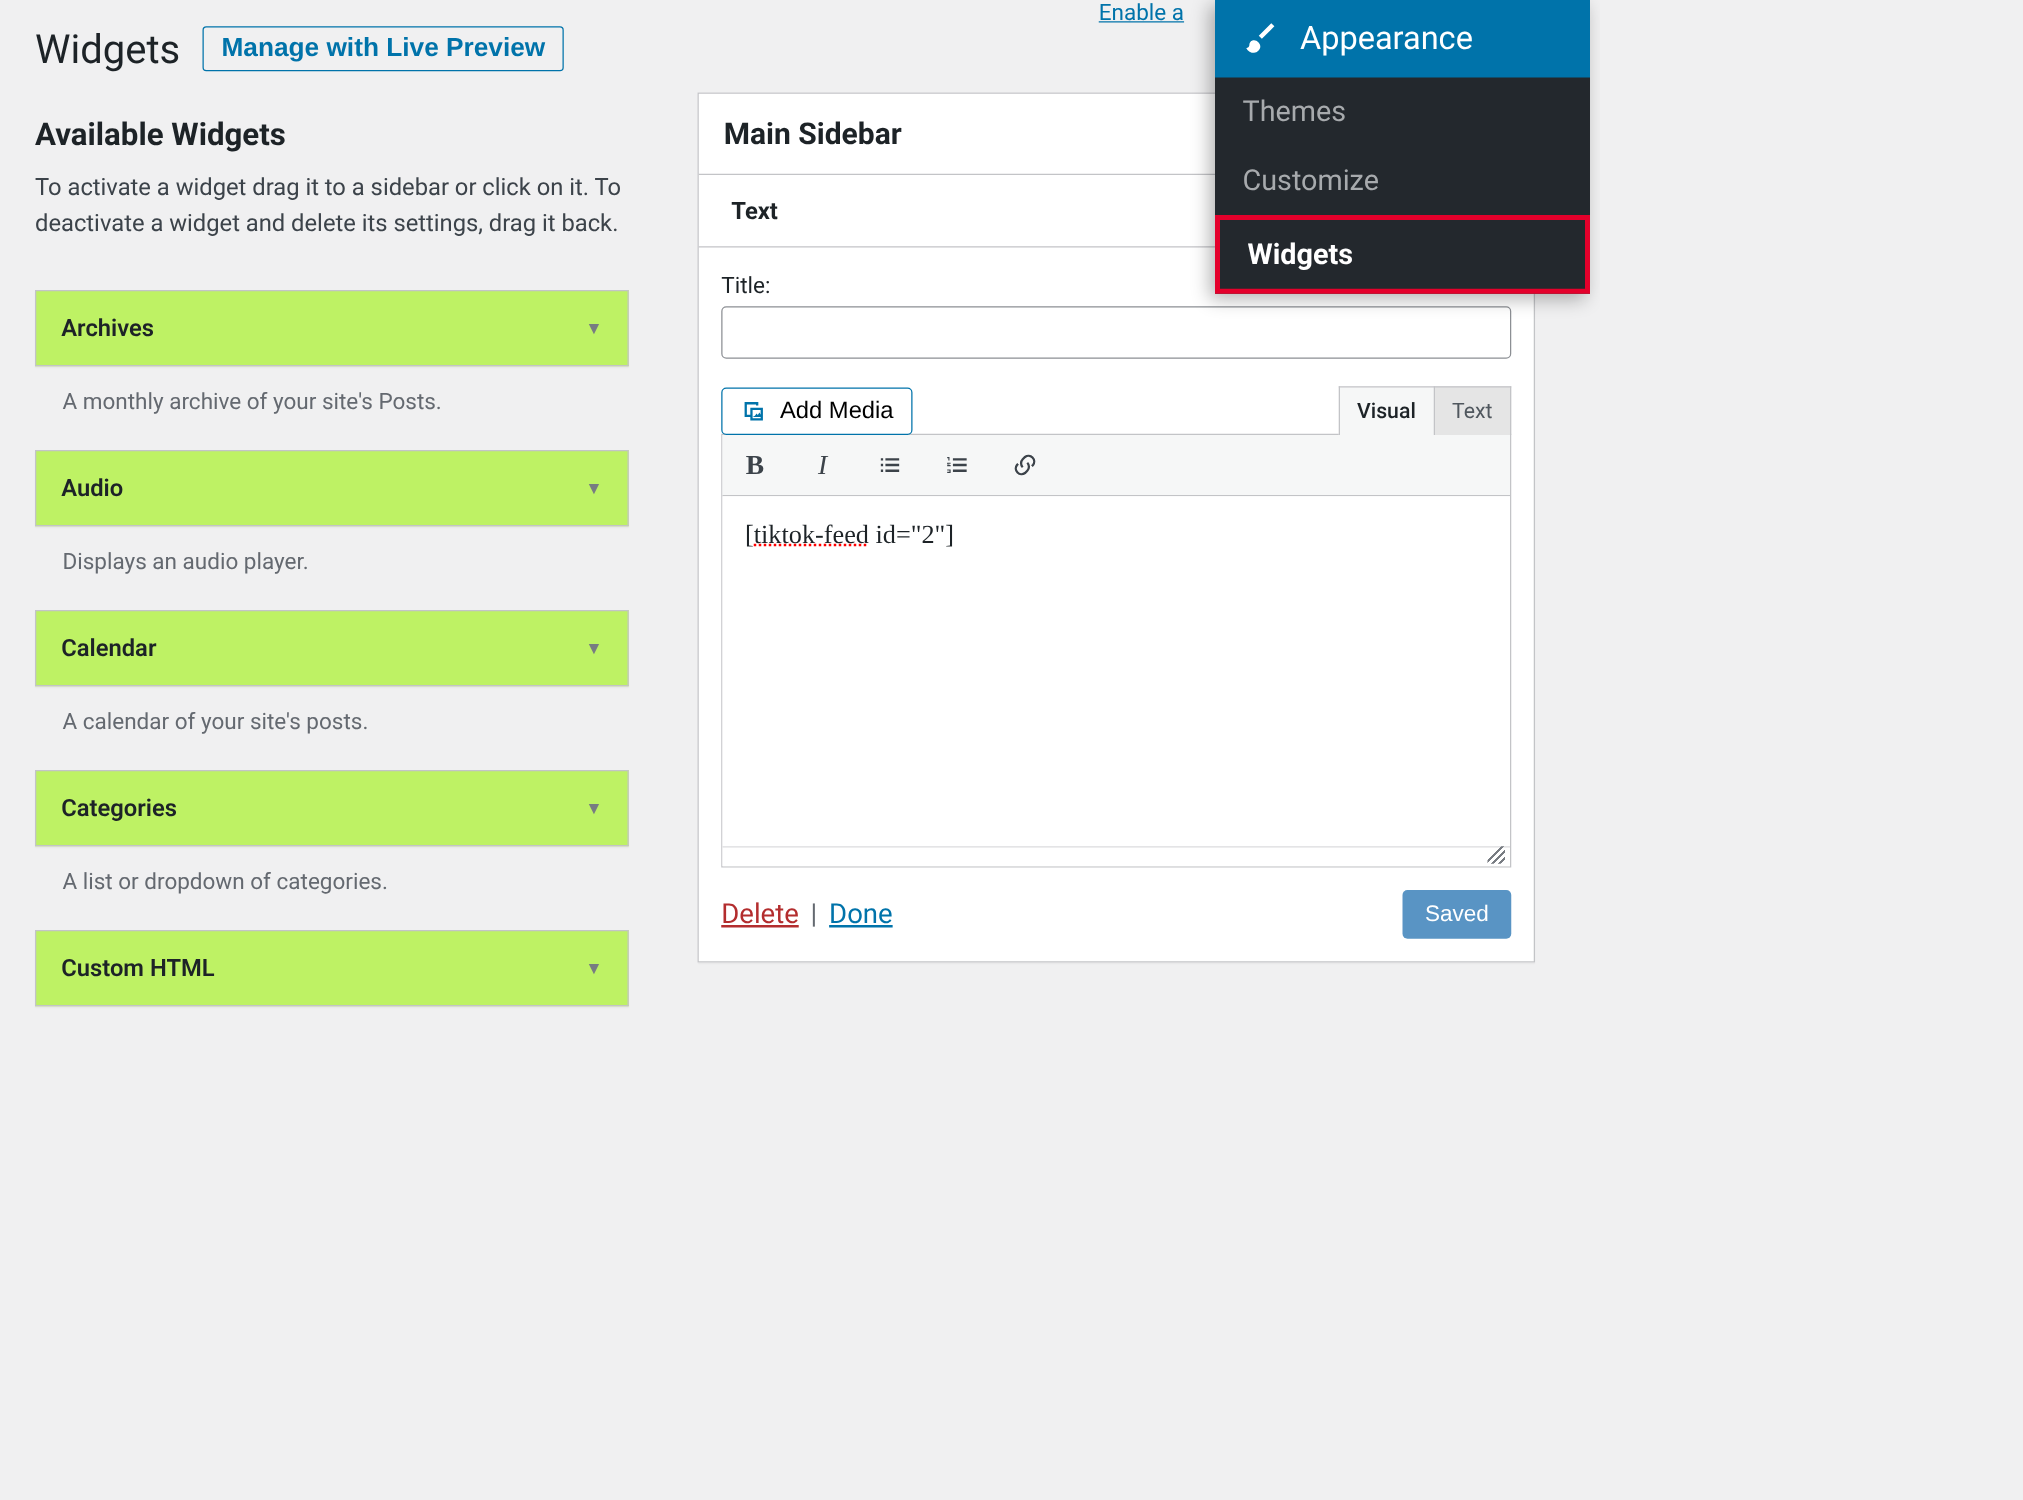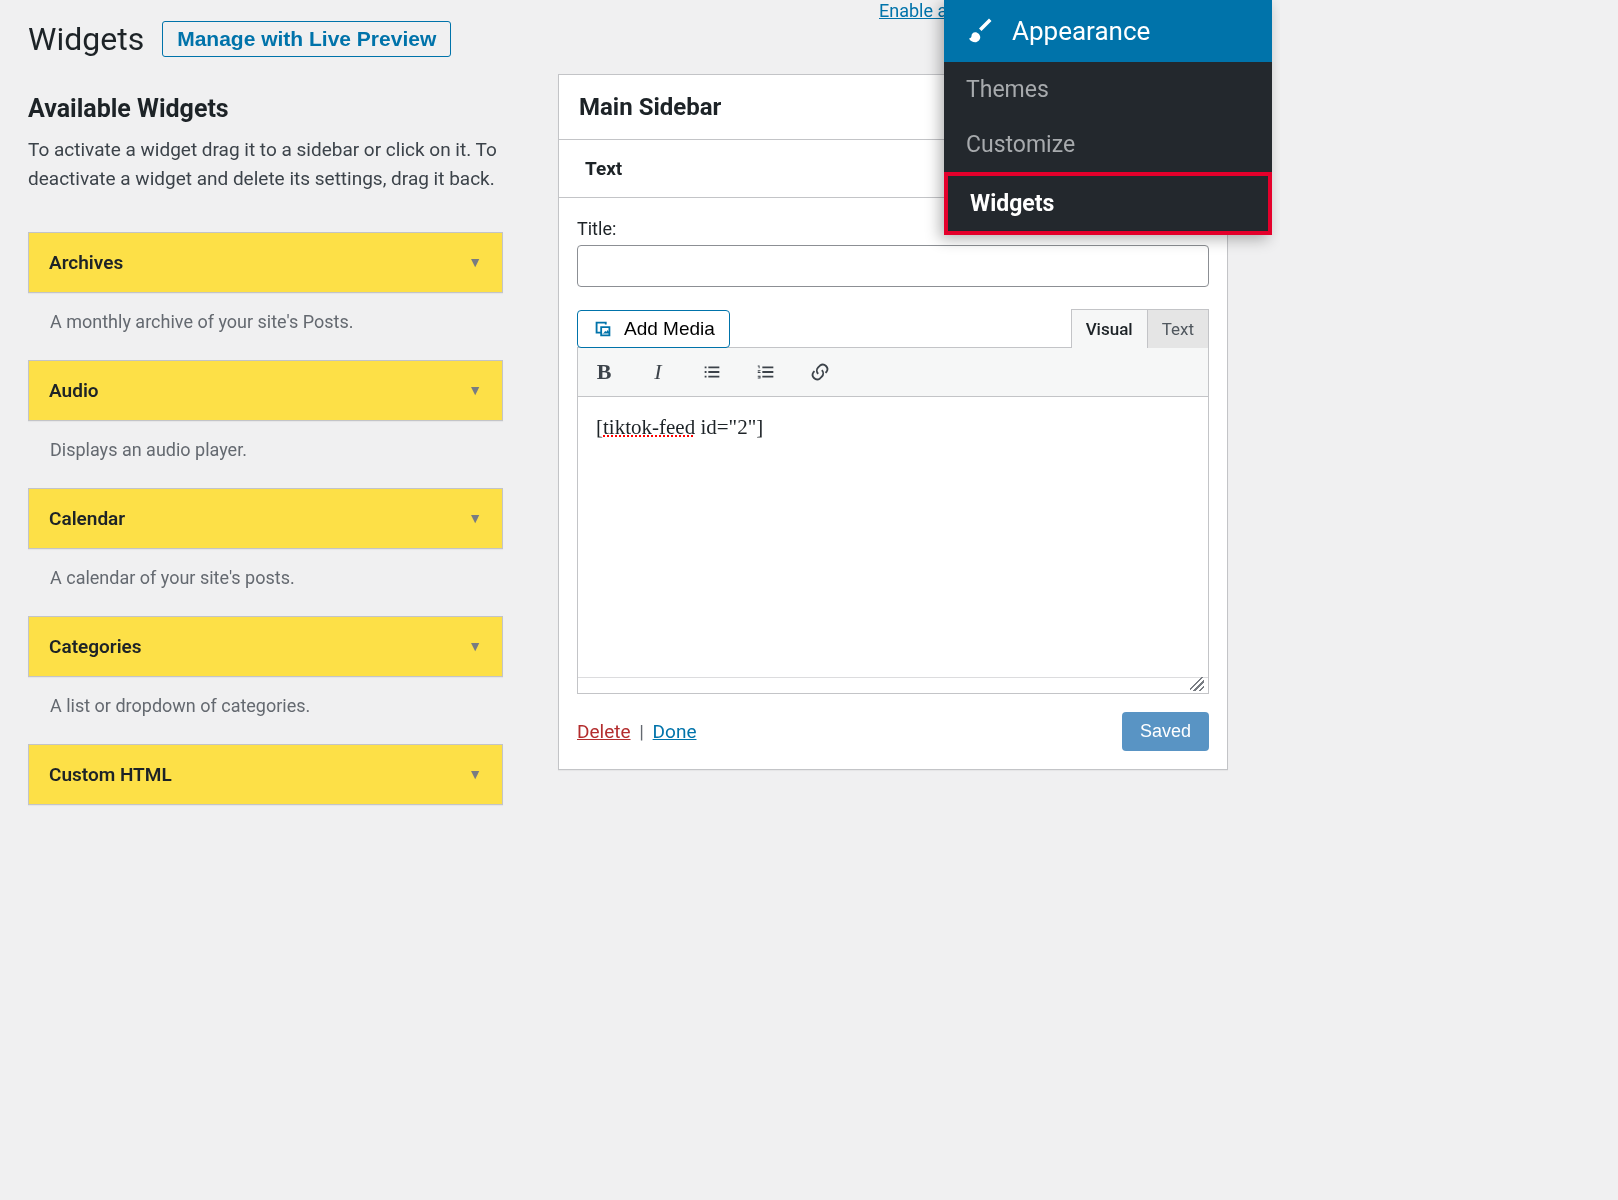--- a/index.html
+++ b/index.html
@@ -63,21 +63,21 @@
       margin-bottom: 12px;
     }
     .section-desc {
       font-size: 19px;
       line-height: 1.55;
       color: #3c434a;
       margin-bottom: 38px;
     }
 
     .widget-item {
-      background: #fde047;
+      background: #bef264;
       border: 1px solid #c3c4c7;
       display: flex;
       justify-content: space-between;
       align-items: center;
       padding: 18px 20px;
       margin-bottom: 0;
       cursor: pointer;
       box-shadow: 0 1px 1px rgba(0,0,0,.04);
     }
     .widget-item .label {
@@ -216,41 +216,41 @@
       background:
         linear-gradient(135deg, transparent 0 40%, #787c82 40% 48%, transparent 48% 60%, #787c82 60% 68%, transparent 68% 80%, #787c82 80% 88%, transparent 88%);
     }
 
     .actions-row {
       display: flex;
       justify-content: space-between;
       align-items: center;
       padding: 18px 0 0;
     }
-    .action-links { font-size: 19px; }
+    .action-links { font-size: 22px; }
     .action-links a { text-decoration: underline; cursor: pointer; }
     .del { color: #b32d2e; }
     .sep { color: #646970; padding: 0 4px; }
     .done { color: #0073aa; }
     .saved-btn {
       background: #2271b1;
       color: #fff;
       border: none;
       font-size: 18px;
       padding: 9px 18px;
       border-radius: 4px;
       opacity: .75;
     }
 
     
     .admin-flyout {
       position: absolute;
       top: 0;
       right: 8px;
-      width: 328px;
+      width: 300px;
       background: #23282d;
       color: #fff;
       box-shadow: -4px 4px 14px rgba(0,0,0,.3);
     }
     .flyout-header {
       background: #0073aa;
       display: flex;
       align-items: center;
       gap: 18px;
       padding: 16px 20px;

